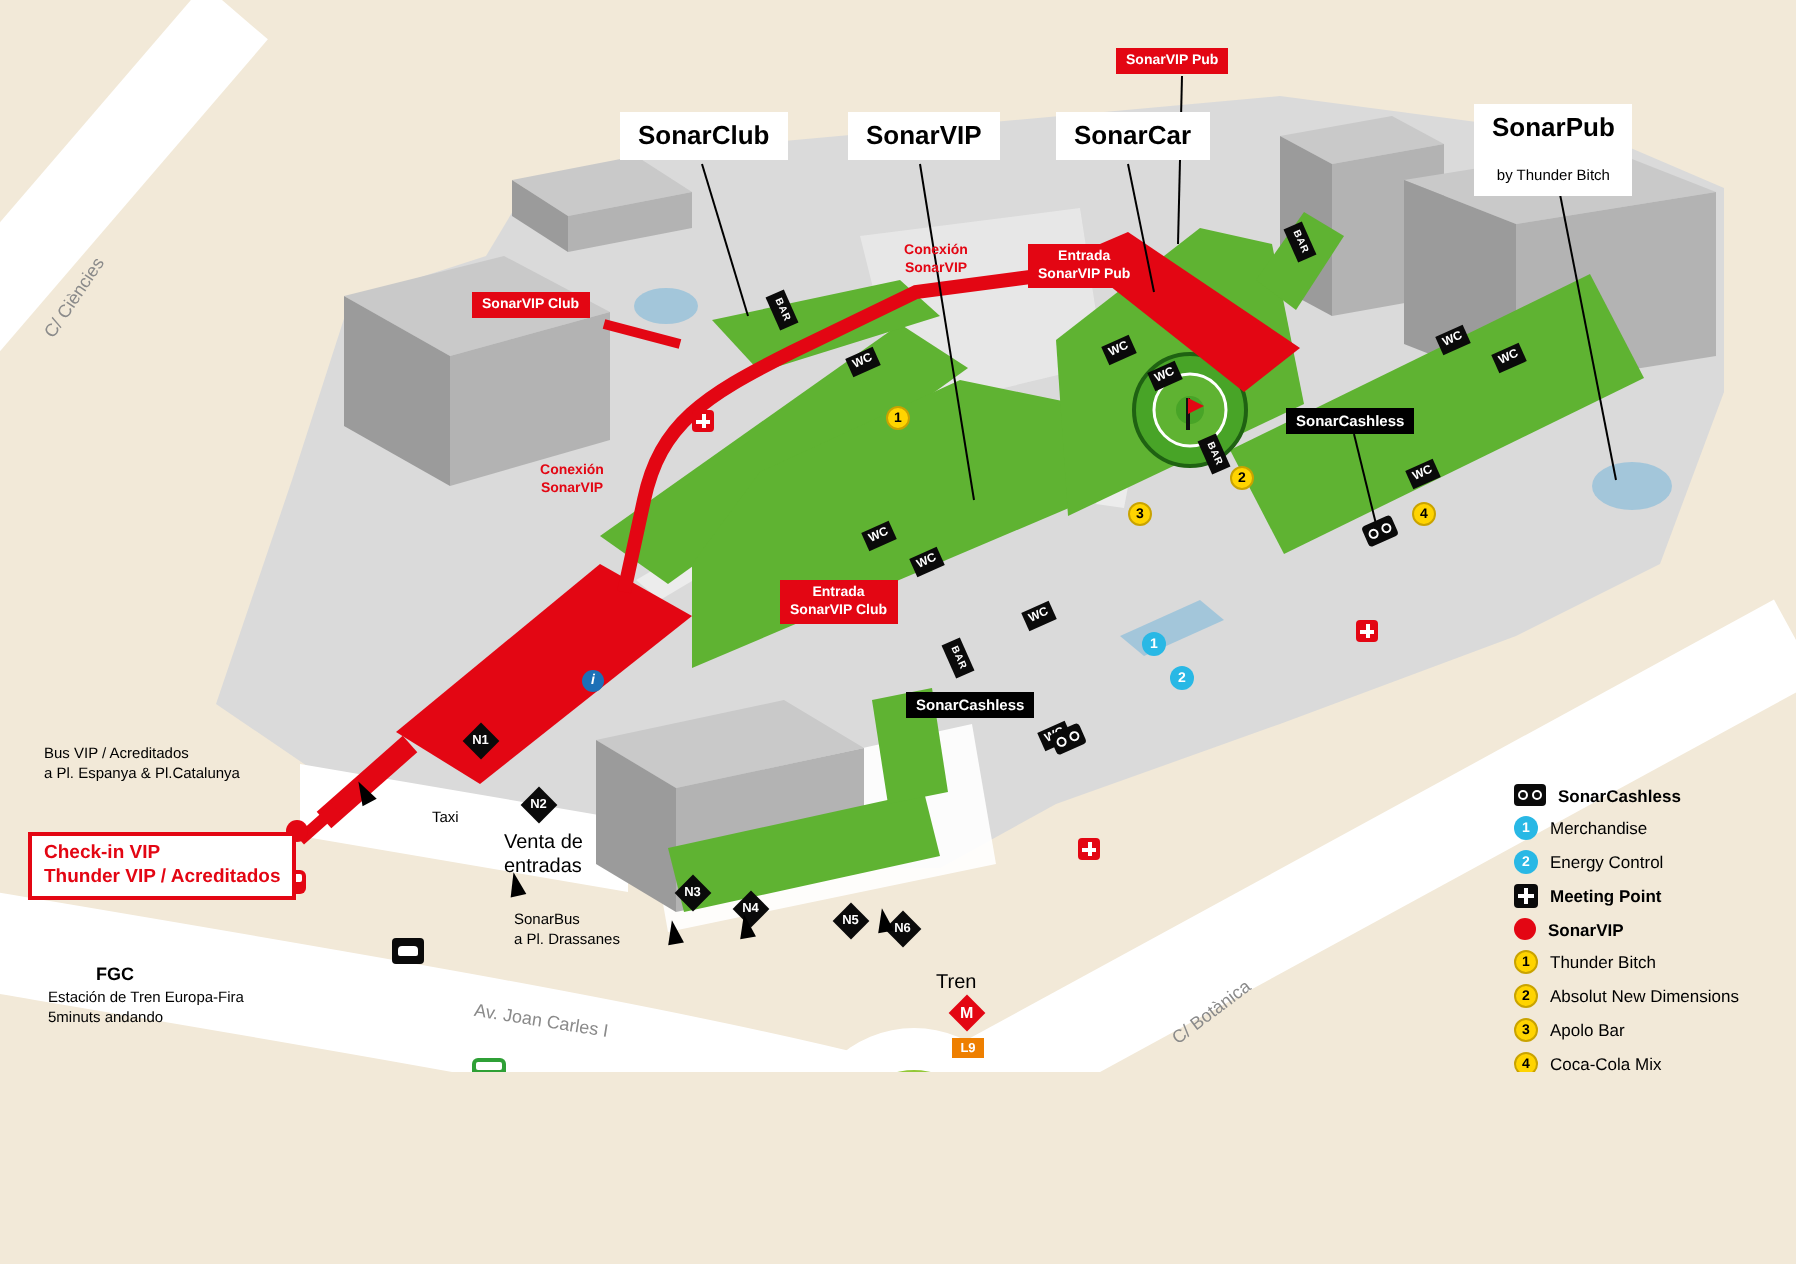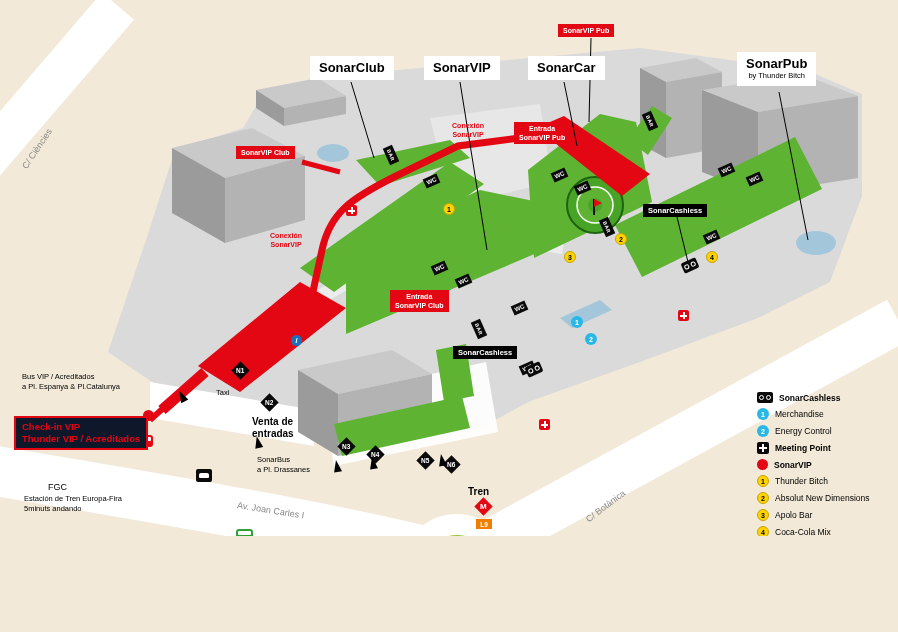--- a/index.html
+++ b/index.html
@@ -3,29 +3,29 @@
 <meta charset="utf-8">
 <style>
   *{margin:0;padding:0;box-sizing:border-box}
   html,body{width:898px;height:632px}
   body{font-family:"Liberation Sans",sans-serif;background:#f2e9d8}
   .stage{position:relative;width:898px;height:536px;background:#f2e9d8;overflow:hidden}
   .abs{position:absolute}
   svg.base{position:absolute;left:0;top:0}
 
   .venue-title{background:#fff;color:#000;font-weight:bold;font-size:13px;padding:5px 9px;text-align:center;line-height:1.1}
-  .venue-sub{display:block;font-weight:normal;font-size:7.5px;margin-top:1px}
+  .venue-sub{display:block;font-weight:normal;font-size:7.5px;margin-top:13px}
   .redbox{background:#e30613;color:#fff;font-weight:bold;font-size:7px;padding:2px 5px;text-align:center;line-height:1.3;white-space:pre-line}
   .blackbox{background:#000;color:#fff;font-weight:bold;font-size:7.5px;padding:2px 5px;text-align:center;white-space:nowrap}
   .redtext{color:#e30613;font-weight:bold;font-size:7px;text-align:center;line-height:1.25;white-space:pre-line}
   .tiny{font-size:7.5px;line-height:1.3;color:#000;white-space:pre-line}
-  .bold10{font-size:10px;font-weight:bold;color:#000;white-space:pre-line;line-height:1.15}
+  .bold10{font-size:10px;font-weight:normal;color:#000;white-space:pre-line;line-height:1.15}
   .street{color:#8a8a8a;font-size:9px;white-space:nowrap;transform-origin:0 0}
 
-  .checkbox{background:#0f172a;padding:3px 6px;line-height:1.25}
+  .checkbox{background:#ffffff;padding:3px 6px;line-height:1.25}
   .checkbox.red{border:2px solid #e30613;color:#e30613}
   .checkbox.green{border:2px solid #00a13a;color:#00a13a}
   .checkbox div{font-weight:bold;font-size:9.5px;white-space:nowrap}
 
   .wc{width:15px;height:10px;background:#0a0a0a;color:#fff;font-size:6px;font-weight:bold;display:flex;align-items:center;justify-content:center;overflow:hidden}
   .bar{width:10px;height:18px;background:#0a0a0a;color:#fff;font-size:5px;font-weight:bold;display:flex;align-items:center;justify-content:center;writing-mode:vertical-rl;overflow:hidden;letter-spacing:.5px}
   .iso{transform:rotate(-24deg)}
 
   .gate{width:13px;height:13px;background:#0a0a0a;transform:rotate(45deg);display:flex;align-items:center;justify-content:center}
   .gate span{transform:rotate(-45deg);color:#fff;font-size:6.5px;font-weight:bold}
@@ -306,31 +306,31 @@
   <div class="abs tiny" style="left:22px;top:372px;width:115px">Bus VIP / Acreditados
 a Pl. Espanya &amp; Pl.Catalunya</div>
   <div class="abs bus red" style="left:136px;top:386px"></div>
 
   <div class="abs checkbox red" style="left:14px;top:416px">
     <div>Check-in VIP</div>
     <div>Thunder VIP / Acreditados</div>
   </div>
 
   <div class="abs taxi" style="left:196px;top:408px"></div>
-  <div class="abs tiny" style="left:216px;top:388px">Taxi</div>
+  <div class="abs tiny" style="left:216px;top:404px">Taxi</div>
 
   <div class="abs bold10" style="left:252px;top:416px">Venta de
 entradas</div>
 
   <div class="abs bus green" style="left:236px;top:455px"></div>
   <div class="abs tiny" style="left:257px;top:455px">SonarBus
 a Pl. Drassanes</div>
 
   <div class="abs fgc" style="left:28px;top:479px"></div>
-  <div class="abs" style="left:48px;top:482px;font-size:9px;font-weight:normal">FGC</div>
+  <div class="abs" style="left:48px;top:482px;font-size:9px;font-weight:bold">FGC</div>
   <div class="abs tiny" style="left:24px;top:494px">Estación de Tren Europa-Fira
 5minuts andando</div>
 
 
   <div class="abs bold10" style="left:468px;top:486px">Tren</div>
   <div class="abs mdiamond" style="left:477px;top:500px">
       <span>M</span>
     </div>
   <div class="abs l9" style="left:476px;top:519px">
       <span>L9</span>

